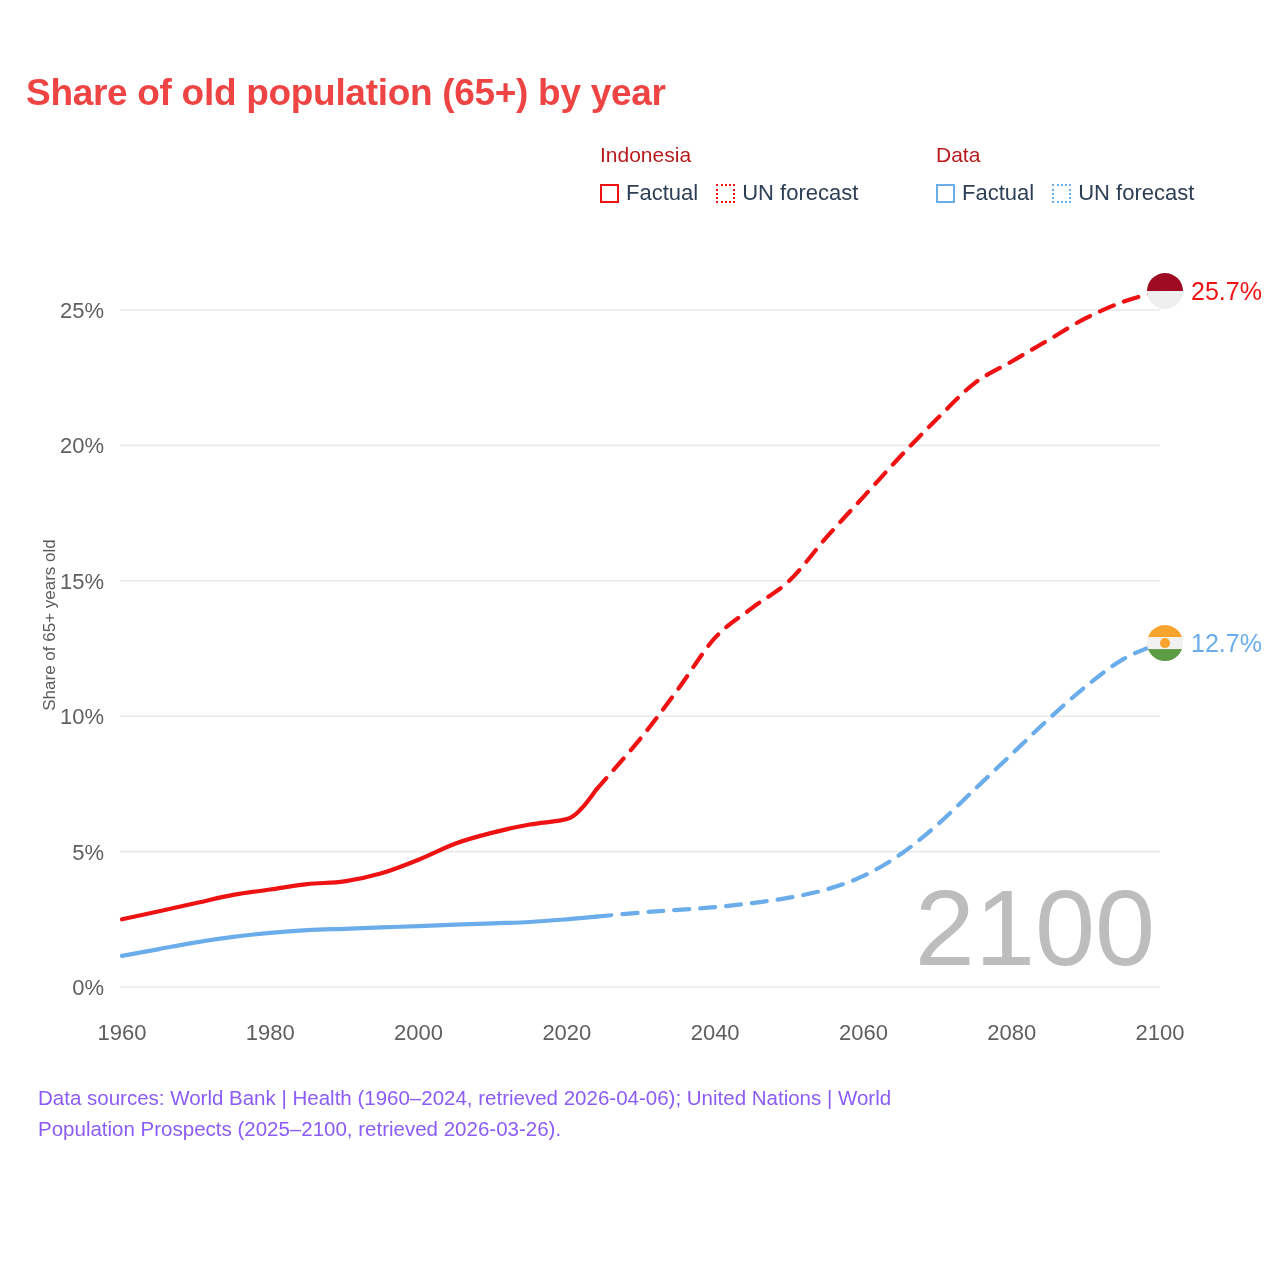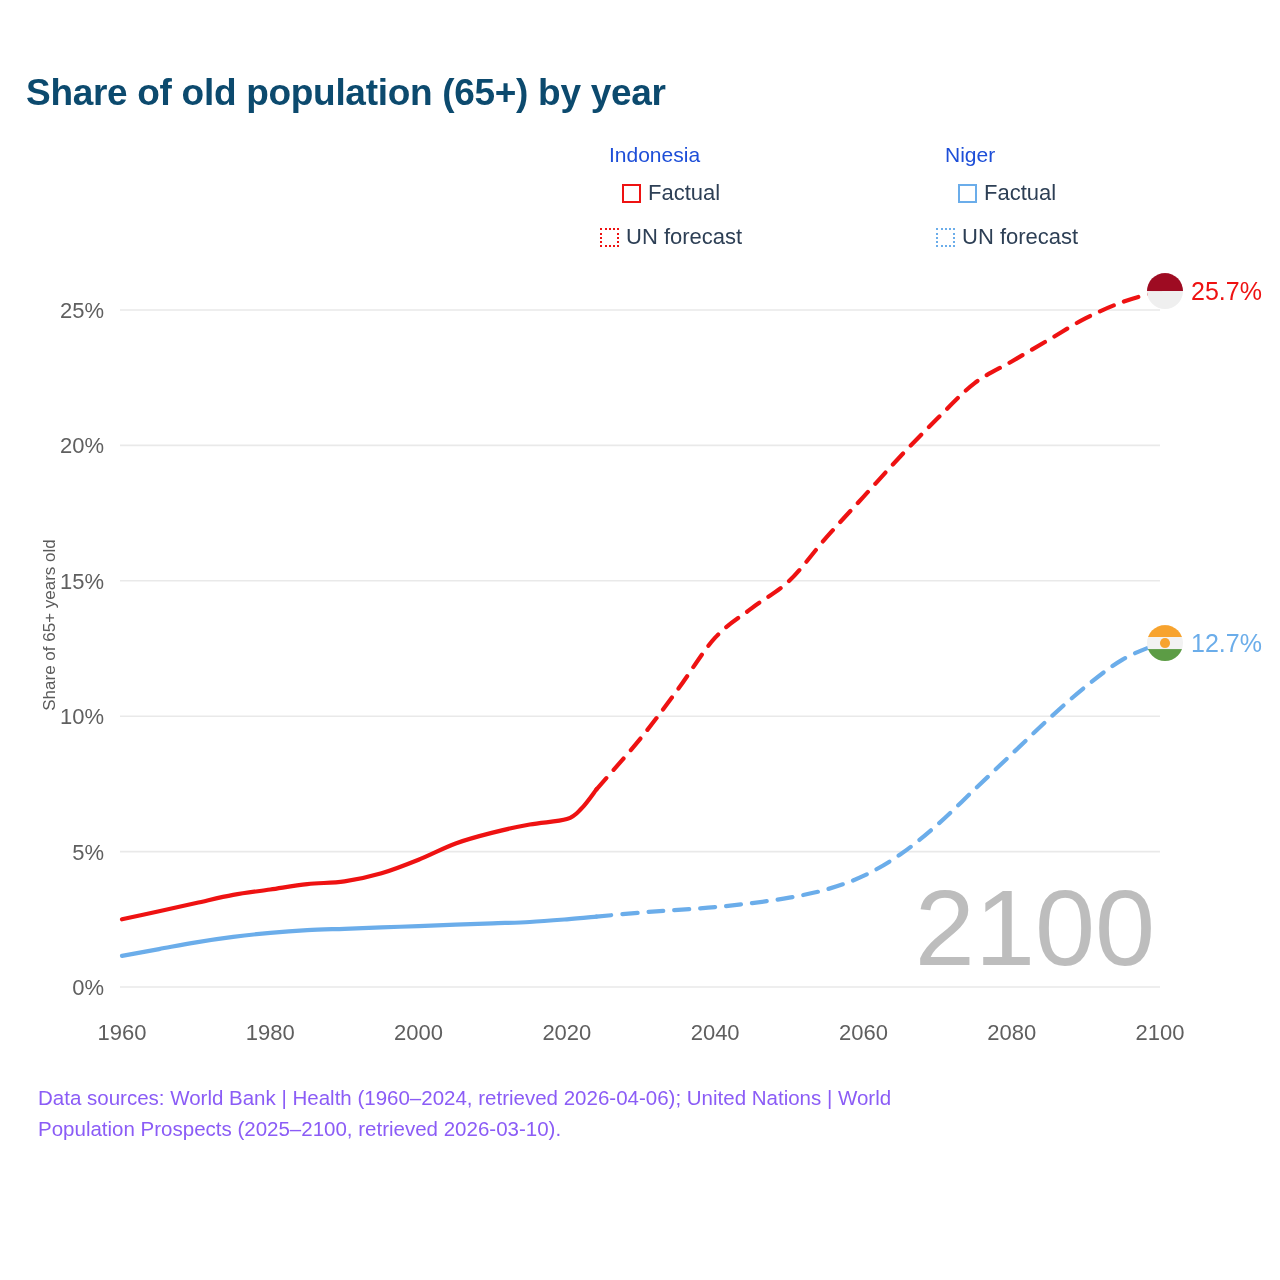--- a/index.html
+++ b/index.html
@@ -15,52 +15,50 @@
     position: relative;
     overflow: hidden;
   }
 
   .chart-title {
     position: absolute;
     left: 26px;
     top: 72px;
     font-size: 37px;
     font-weight: bold;
-    color: #0c4a6e;
+    color: #ef4444;
     letter-spacing: -0.3px;
     white-space: nowrap;
   }
 
   
   .legend {
     position: absolute;
     left: 600px;
     top: 144px;
     width: 660px;
     height: 76px;
   }
   .legend-group {
     position: absolute;
     top: 0;
   }
   .legend-group.g0 { left: 0px; }
   .legend-group.g1 { left: 336px; }
   .legend-country {
     font-size: 21px;
-    color: #1d4ed8;
+    color: #b91c1c;
     line-height: 22px;
     white-space: nowrap;
     margin-bottom: 14px;
-    margin-left: 9px;
   }
   .legend-items {
     display: flex;
     align-items: center;
     gap: 18px;
-    flex-direction: column;
   }
   .legend-item {
     display: flex;
     align-items: center;
     gap: 7px;
     white-space: nowrap;
   }
   .legend-swatch {
     width: 19px;
     height: 19px;
@@ -156,21 +154,21 @@
         <span class="legend-swatch solid-red"></span>
         <span class="legend-label">Factual</span>
       </div>
       <div class="legend-item">
         <span class="legend-swatch dot-red"></span>
         <span class="legend-label">UN forecast</span>
       </div>
     </div>
   </div>
   <div class="legend-group g1">
-    <div class="legend-country">Niger</div>
+    <div class="legend-country">Data</div>
     <div class="legend-items">
       <div class="legend-item">
         <span class="legend-swatch solid-blue"></span>
         <span class="legend-label">Factual</span>
       </div>
       <div class="legend-item">
         <span class="legend-swatch dot-blue"></span>
         <span class="legend-label">UN forecast</span>
       </div>
     </div>
@@ -235,14 +233,14 @@
         </clipPath>
         <clipPath id="flagclip1">
           <circle cx="1165" cy="643.0840000000001" r="18"></circle>
         </clipPath>
       </defs>
     </svg>
 </div>
 
 <div class="footer">
   <div class="footer-line">Data sources: World Bank | Health (1960–2024, retrieved 2026-04-06); United Nations | World</div>
-  <div class="footer-line">Population Prospects (2025–2100, retrieved 2026-03-10).</div>
+  <div class="footer-line">Population Prospects (2025–2100, retrieved 2026-03-26).</div>
 </div>
 
 </body></html>

